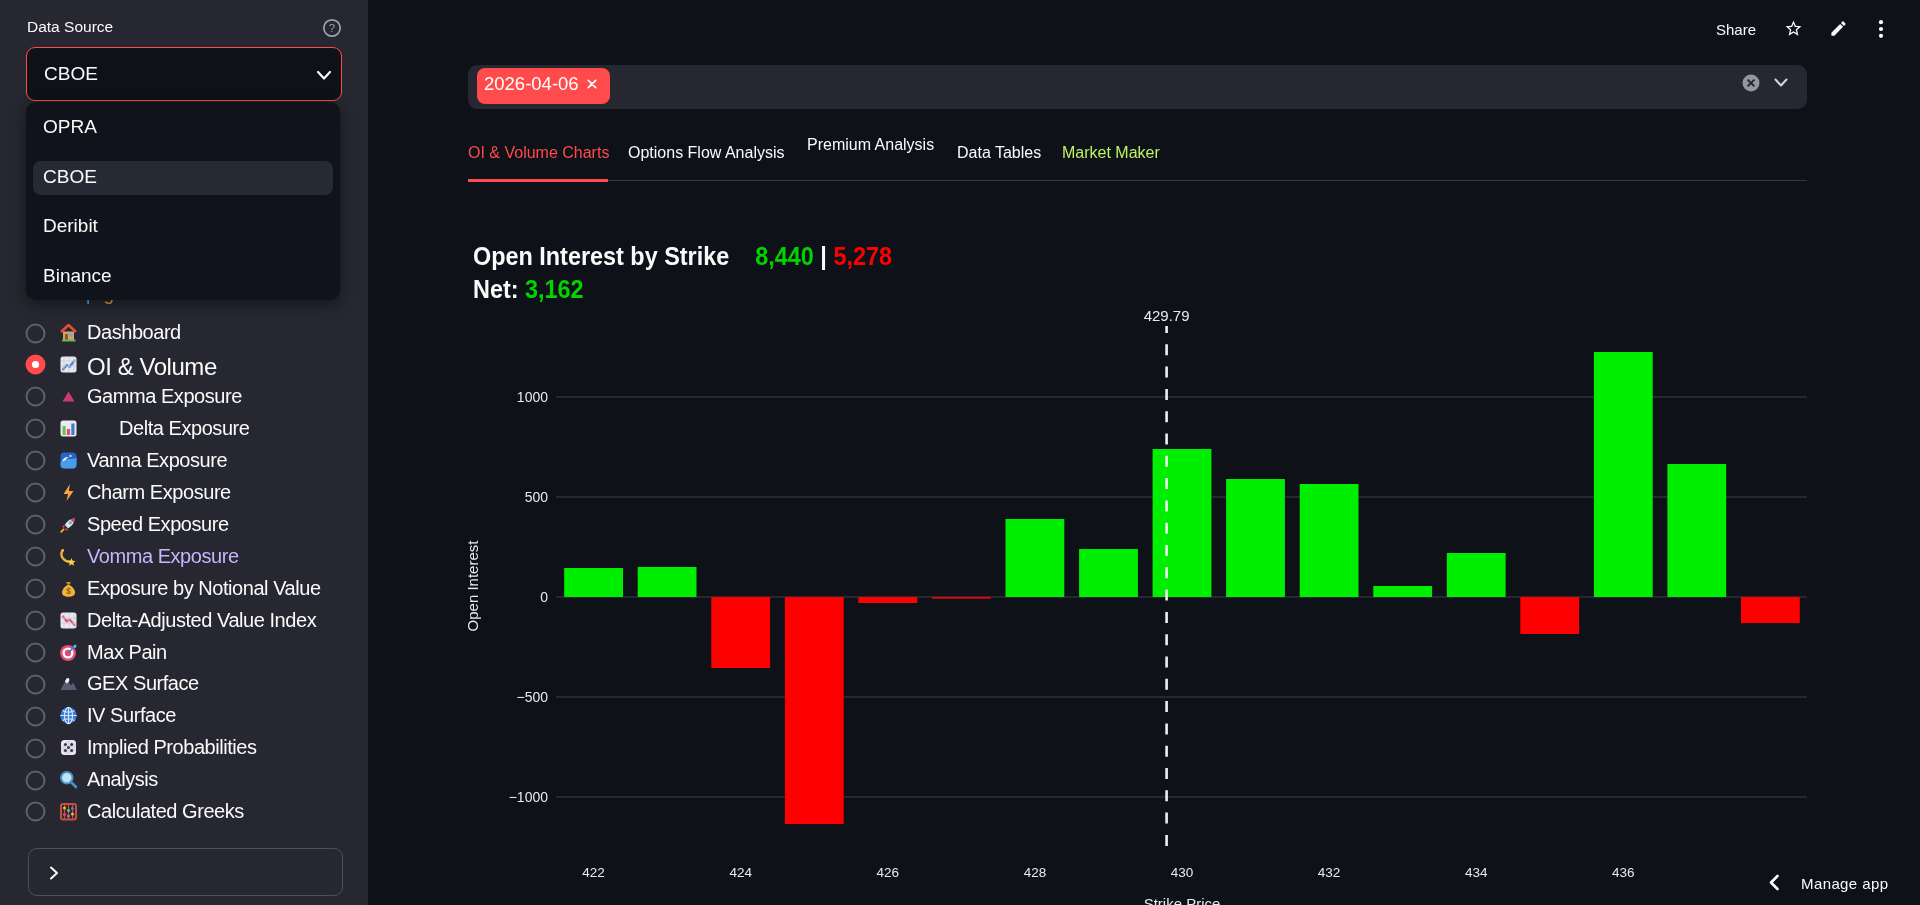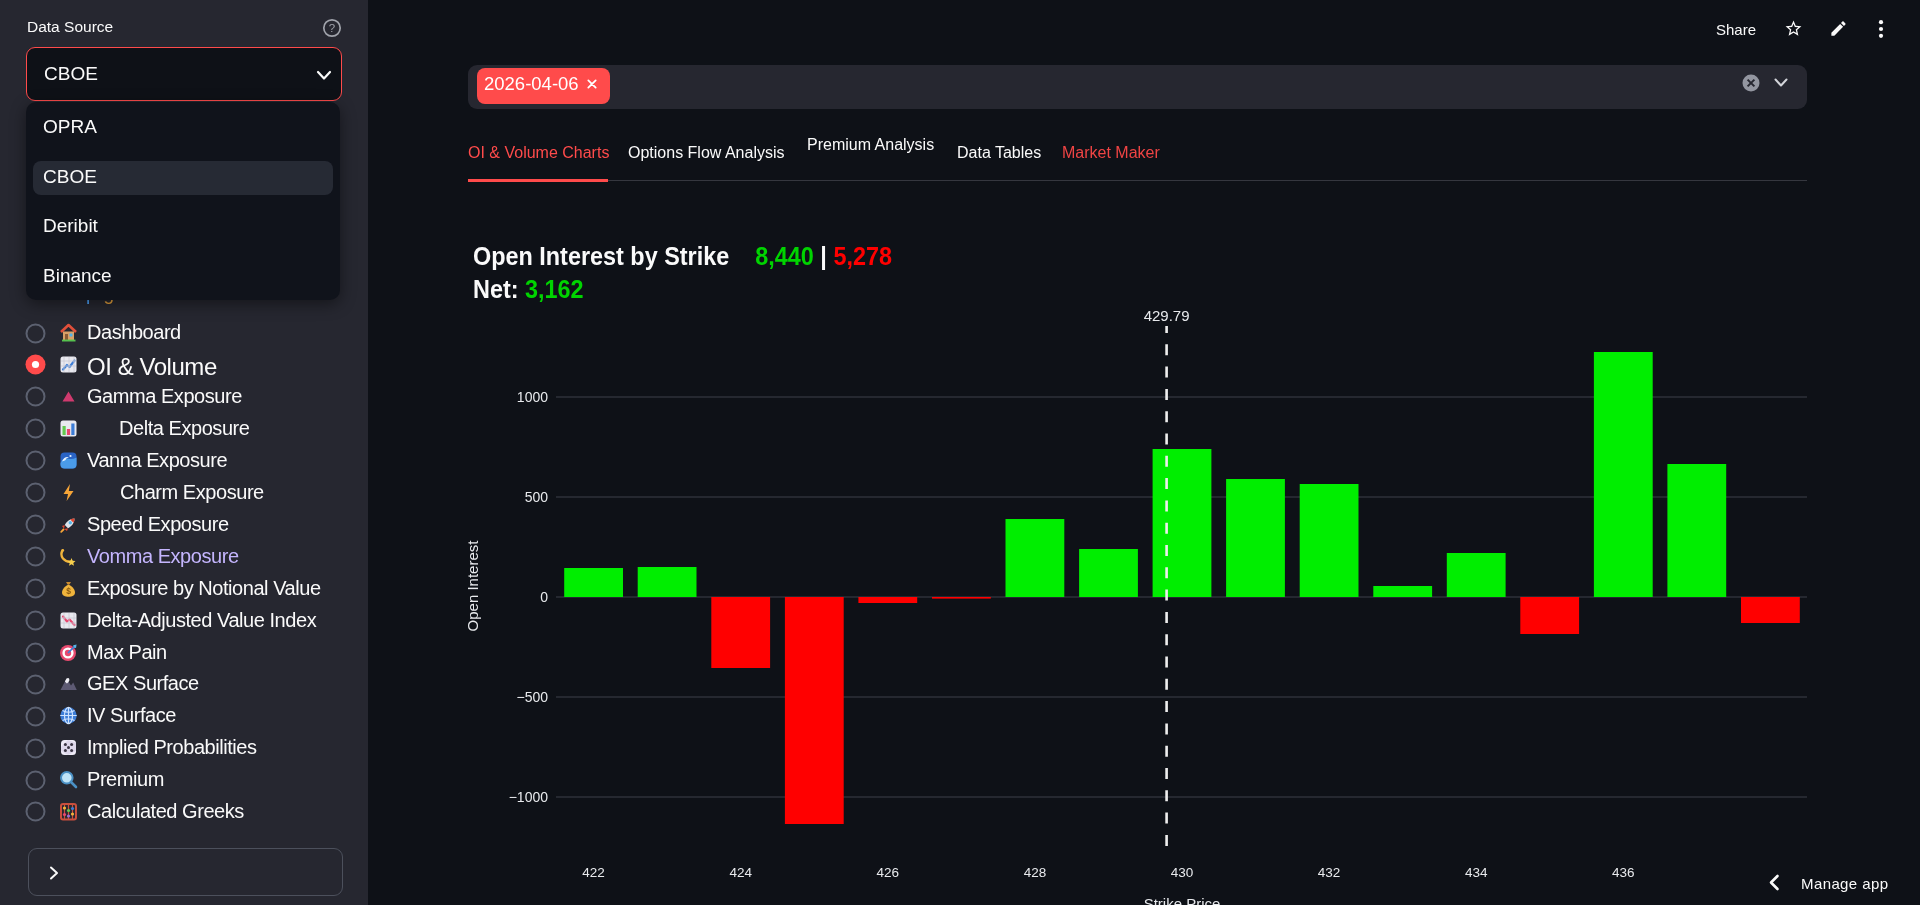--- a/index.html
+++ b/index.html
@@ -82,21 +82,21 @@
       <path d="M4 11.5 Q6.5 6 11 7.3 Q8 7.8 7.3 10.2" fill="#e8f4ff"></path>
       <circle cx="12.5" cy="6" r="1.1" fill="#e8f4ff"></circle>
     </svg>
     <div class="abs" style="left:87px;top:448.9px;font-size:20px;letter-spacing:-0.45px;color:#fafafa;white-space:nowrap;">Vanna Exposure</div>
     <svg class="abs" style="left:25px;top:482.2px" width="21" height="21" viewBox="0 0 21 21">
       <circle cx="10.5" cy="10.5" r="9" fill="none" stroke="#5c6170" stroke-width="2"></circle>
     </svg>
     <svg class="abs" style="left:58px;top:481.9px" width="21" height="21" viewBox="0 0 21 21">
       <path d="M12 2 L5.5 12 L10 12 L8.6 19 L15.5 9 L10.8 9 Z" fill="#f6a538"></path>
     </svg>
-    <div class="abs" style="left:87px;top:480.9px;font-size:20px;letter-spacing:-0.45px;color:#fafafa;white-space:nowrap;margin-left:33px;">Charm Exposure</div>
+    <div class="abs" style="left:87px;top:480.9px;font-size:20px;letter-spacing:-0.45px;color:#fafafa;white-space:nowrap;">Charm Exposure</div>
     <svg class="abs" style="left:25px;top:514.1px" width="21" height="21" viewBox="0 0 21 21">
       <circle cx="10.5" cy="10.5" r="9" fill="none" stroke="#5c6170" stroke-width="2"></circle>
     </svg>
     <svg class="abs" style="left:58px;top:513.8px" width="21" height="21" viewBox="0 0 21 21">
       <path d="M16.5 4.5 C12 4.5 8.5 7.5 6.8 11 L10 14.2 C13.5 12.5 16.5 9 16.5 4.5 Z" fill="#dde3ea"></path>
       <circle cx="12.3" cy="8.7" r="1.7" fill="#58b6e8"></circle>
       <path d="M16.5 4.5 C15 4.5 13.5 4.9 12.3 5.5 L15.5 8.7 C16.1 7.5 16.5 6 16.5 4.5 Z" fill="#e0452e"></path>
       <path d="M6.8 11 L4 12 L6 14.8 Z" fill="#e0452e"></path>
       <path d="M10 14.2 L9 17 L6.2 15 Z" fill="#e0452e"></path>
       <path d="M5.5 15.5 L3.2 17.8" stroke="#f6a538" stroke-width="1.8" stroke-linecap="round"></path>
@@ -170,21 +170,21 @@
       <circle cx="13.6" cy="13.6" r="1.5" fill="#3a3544"></circle>
     </svg>
     <div class="abs" style="left:87px;top:736.3px;font-size:20px;letter-spacing:-0.45px;color:#fafafa;white-space:nowrap;">Implied Probabilities</div>
     <svg class="abs" style="left:25px;top:769.5px" width="21" height="21" viewBox="0 0 21 21">
       <circle cx="10.5" cy="10.5" r="9" fill="none" stroke="#5c6170" stroke-width="2"></circle>
     </svg>
     <svg class="abs" style="left:58px;top:769.2px" width="21" height="21" viewBox="0 0 21 21">
       <circle cx="8.8" cy="8.8" r="5.8" fill="#bfe3f7" stroke="#4a90c4" stroke-width="2"></circle>
       <path d="M13 13 L18 18" stroke="#4a90c4" stroke-width="2.6" stroke-linecap="round"></path>
     </svg>
-    <div class="abs" style="left:87px;top:768.2px;font-size:20px;letter-spacing:-0.45px;color:#fafafa;white-space:nowrap;">Premium</div>
+    <div class="abs" style="left:87px;top:768.2px;font-size:20px;letter-spacing:-0.45px;color:#fafafa;white-space:nowrap;">Analysis</div>
     <svg class="abs" style="left:25px;top:801.4px" width="21" height="21" viewBox="0 0 21 21">
       <circle cx="10.5" cy="10.5" r="9" fill="none" stroke="#5c6170" stroke-width="2"></circle>
     </svg>
     <svg class="abs" style="left:58px;top:801.1px" width="21" height="21" viewBox="0 0 21 21">
       <rect x="3" y="3" width="15" height="15.5" rx="2" fill="none" stroke="#c94f3d" stroke-width="2"></rect>
       <path d="M6.5 4 L6.5 18 M10.5 4 L10.5 18 M14.5 4 L14.5 18" stroke="#c94f3d" stroke-width="1.2"></path>
       <circle cx="6.5" cy="7" r="1.6" fill="#f0b43c"></circle>
       <circle cx="10.5" cy="9.5" r="1.6" fill="#62c94f"></circle>
       <circle cx="14.5" cy="7.5" r="1.6" fill="#3d7dd6"></circle>
       <circle cx="6.5" cy="13.5" r="1.6" fill="#e8476f"></circle>
@@ -224,21 +224,21 @@
   <path d="M5.6 5.6 L12.4 12.4 M12.4 5.6 L5.6 12.4" stroke="#262730" stroke-width="2"></path>
 </svg>
 <svg class="abs" style="left:1773px;top:77px;" width="16" height="12" viewBox="0 0 16 12">
   <path d="M2.5 2.5 L8 8.5 L13.5 2.5" fill="none" stroke="#d3d5da" stroke-width="2" stroke-linecap="round" stroke-linejoin="round"></path>
 </svg>
 
 <div class="abs" style="left:468px;top:144px;font-size:16px;color:#ff4b4b;">OI &amp; Volume Charts</div>
 <div class="abs" style="left:628px;top:144px;font-size:16px;color:#fafafa;">Options Flow Analysis</div>
 <div class="abs" style="left:807px;top:136px;font-size:16px;color:#fafafa;">Premium Analysis</div>
 <div class="abs" style="left:957px;top:144px;font-size:16px;color:#fafafa;">Data Tables</div>
-<div class="abs" style="left:1062px;top:144px;font-size:16px;color:#ef4444;">Market Maker</div>
+<div class="abs" style="left:1062px;top:144px;font-size:16px;color:#bef264;">Market Maker</div>
 <div class="abs" style="left:468px;top:180px;width:1339px;height:1.4px;background:#35373f;"></div>
 <div class="abs" style="left:468px;top:178.5px;width:140px;height:3px;background:#ff4b4b;"></div>
 
 <div class="abs" style="left:473px;top:242.5px;font-size:26px;line-height:26px;font-weight:bold;color:#fafafa;white-space:nowrap;transform:scaleX(0.90);transform-origin:0 0;">Open Interest by Strike<span style="display:inline-block;width:29px;"></span><span style="color:#00d400;">8,440</span> | <span style="color:#ff0000;">5,278</span></div>
 <div class="abs" style="left:473px;top:276px;font-size:26px;line-height:26px;font-weight:bold;color:#fafafa;white-space:nowrap;transform:scaleX(0.90);transform-origin:0 0;">Net: <span style="color:#00d400;">3,162</span></div>
 
 <svg id="chart" class="abs" style="left:460px;top:300px;" width="1460" height="605" viewBox="0 0 1460 605">
     <line x1="96" y1="97" x2="1347" y2="97" stroke="#3d414b" stroke-width="1.2"></line>
     <text x="88" y="101.7" font-size="14" fill="#e8eaed" text-anchor="end" font-family="Liberation Sans">1000</text>
     <line x1="96" y1="197" x2="1347" y2="197" stroke="#3d414b" stroke-width="1.2"></line>

